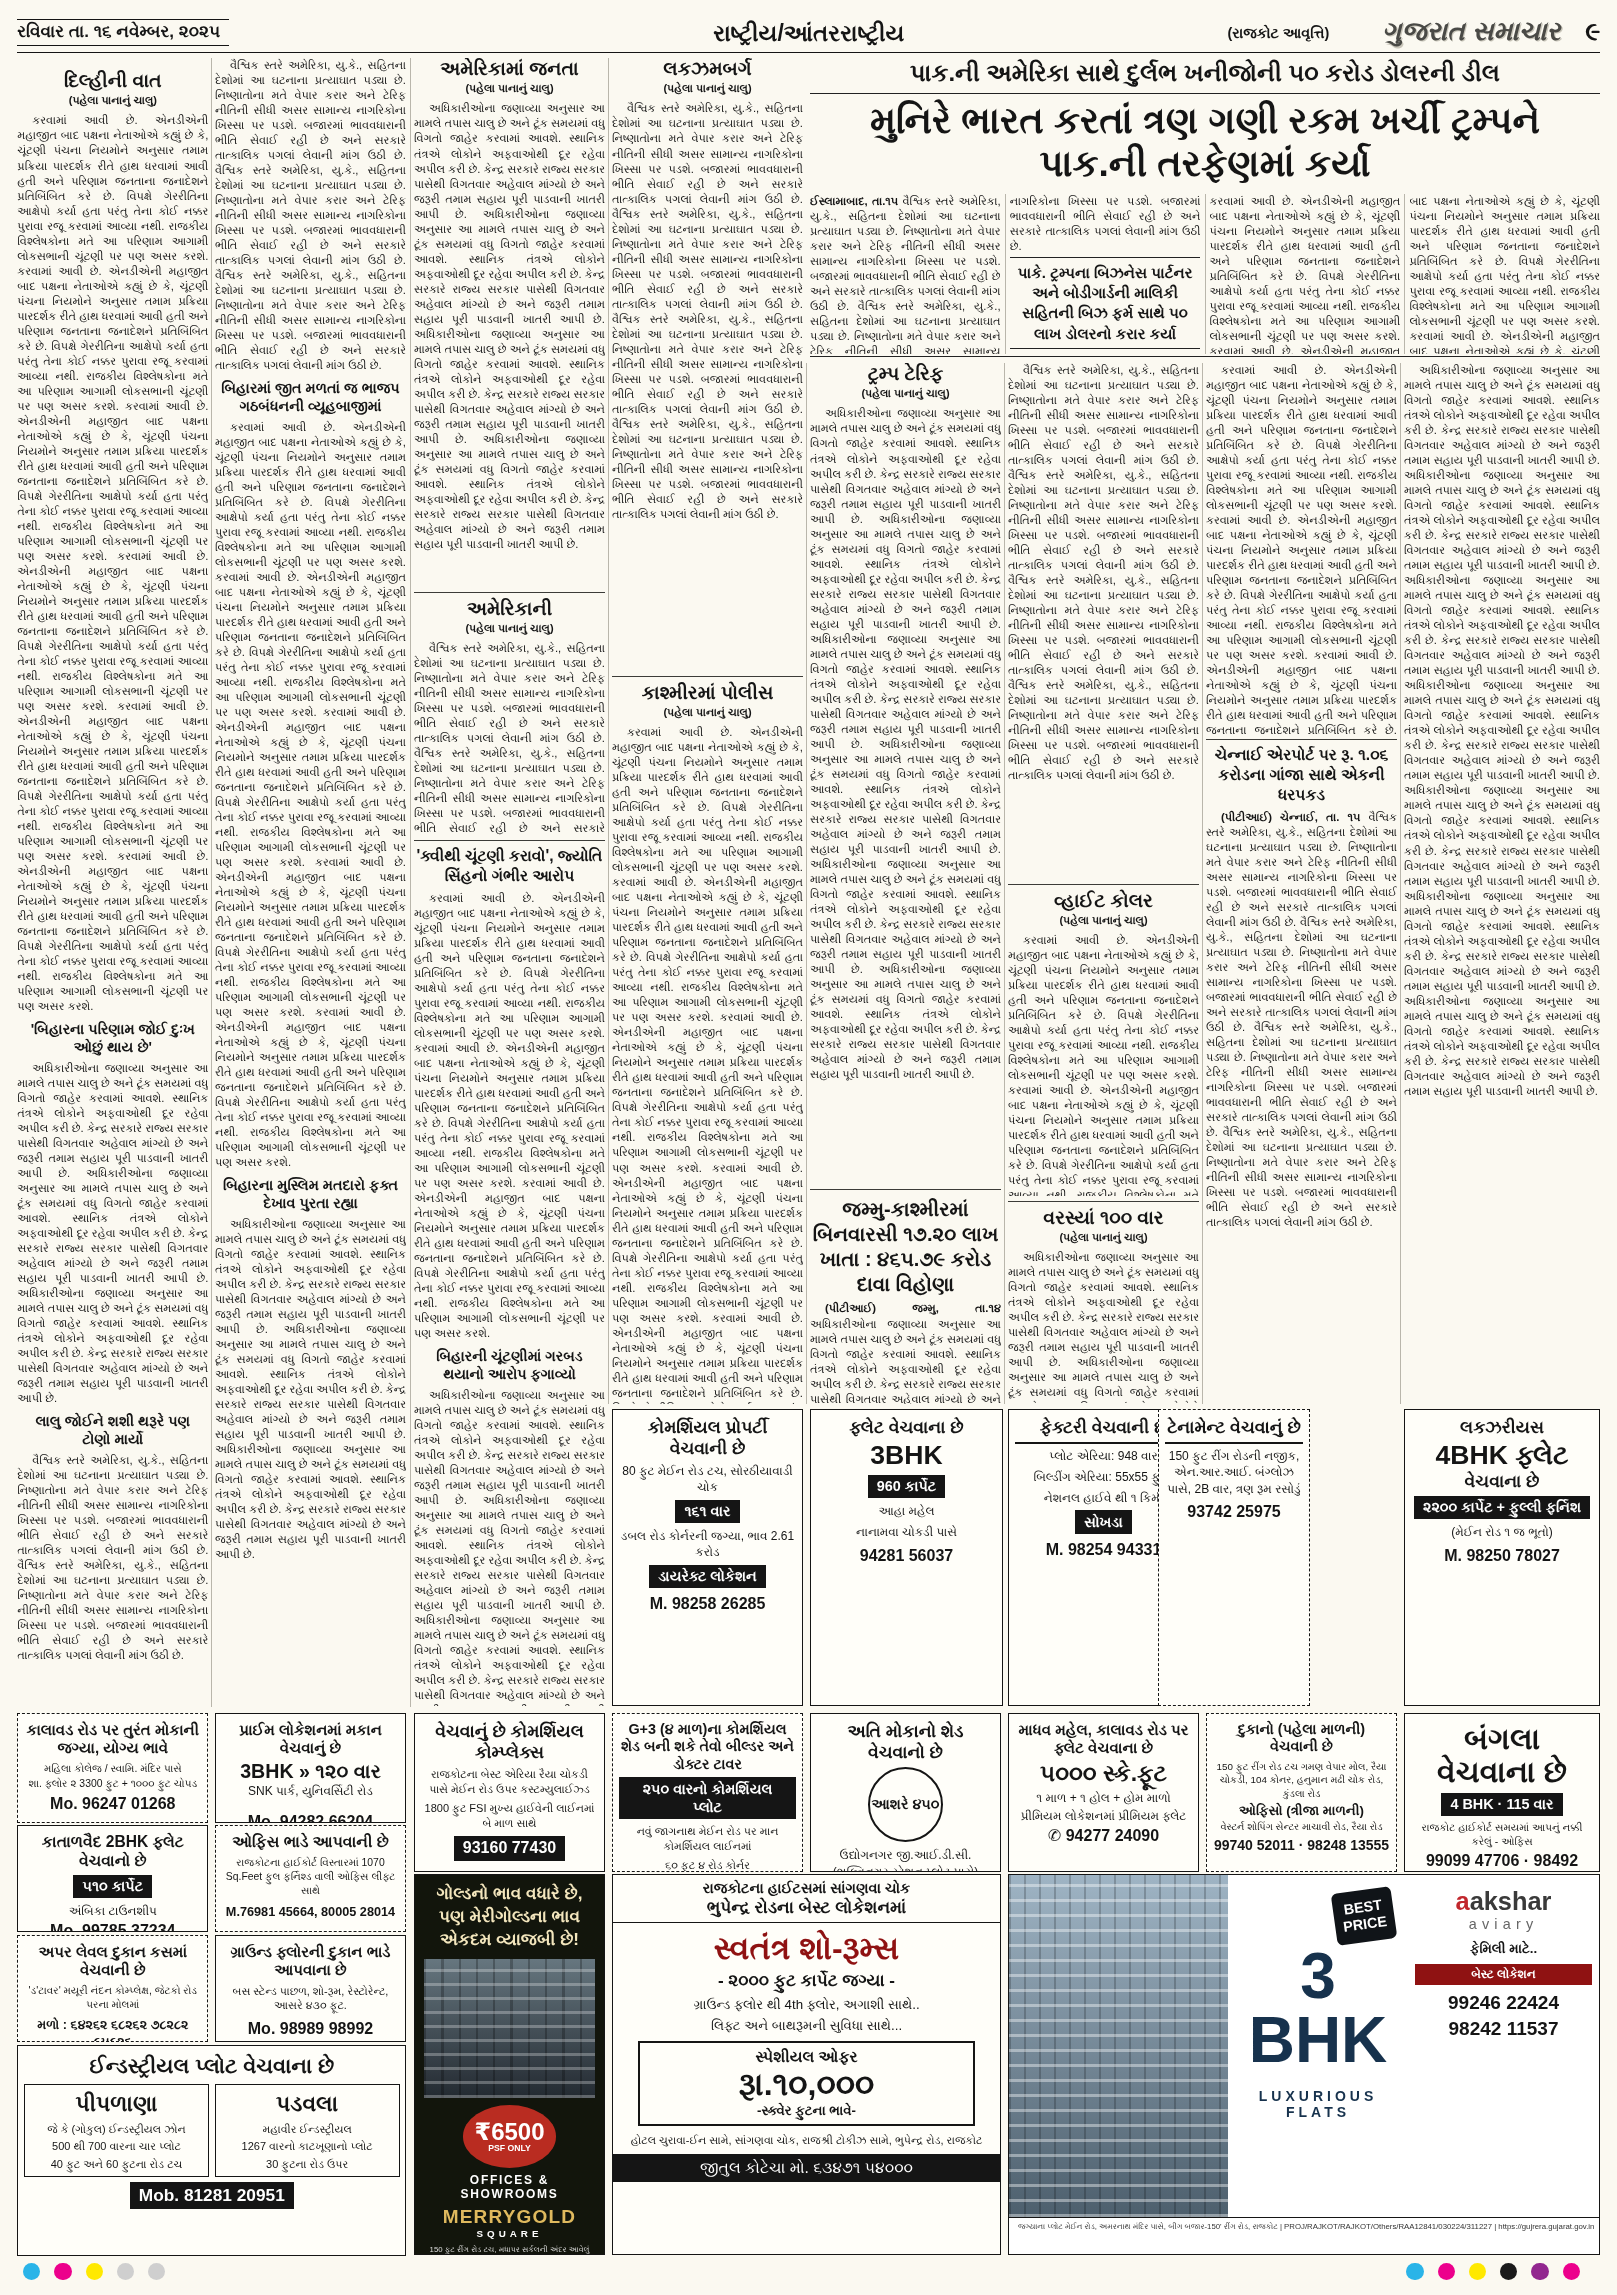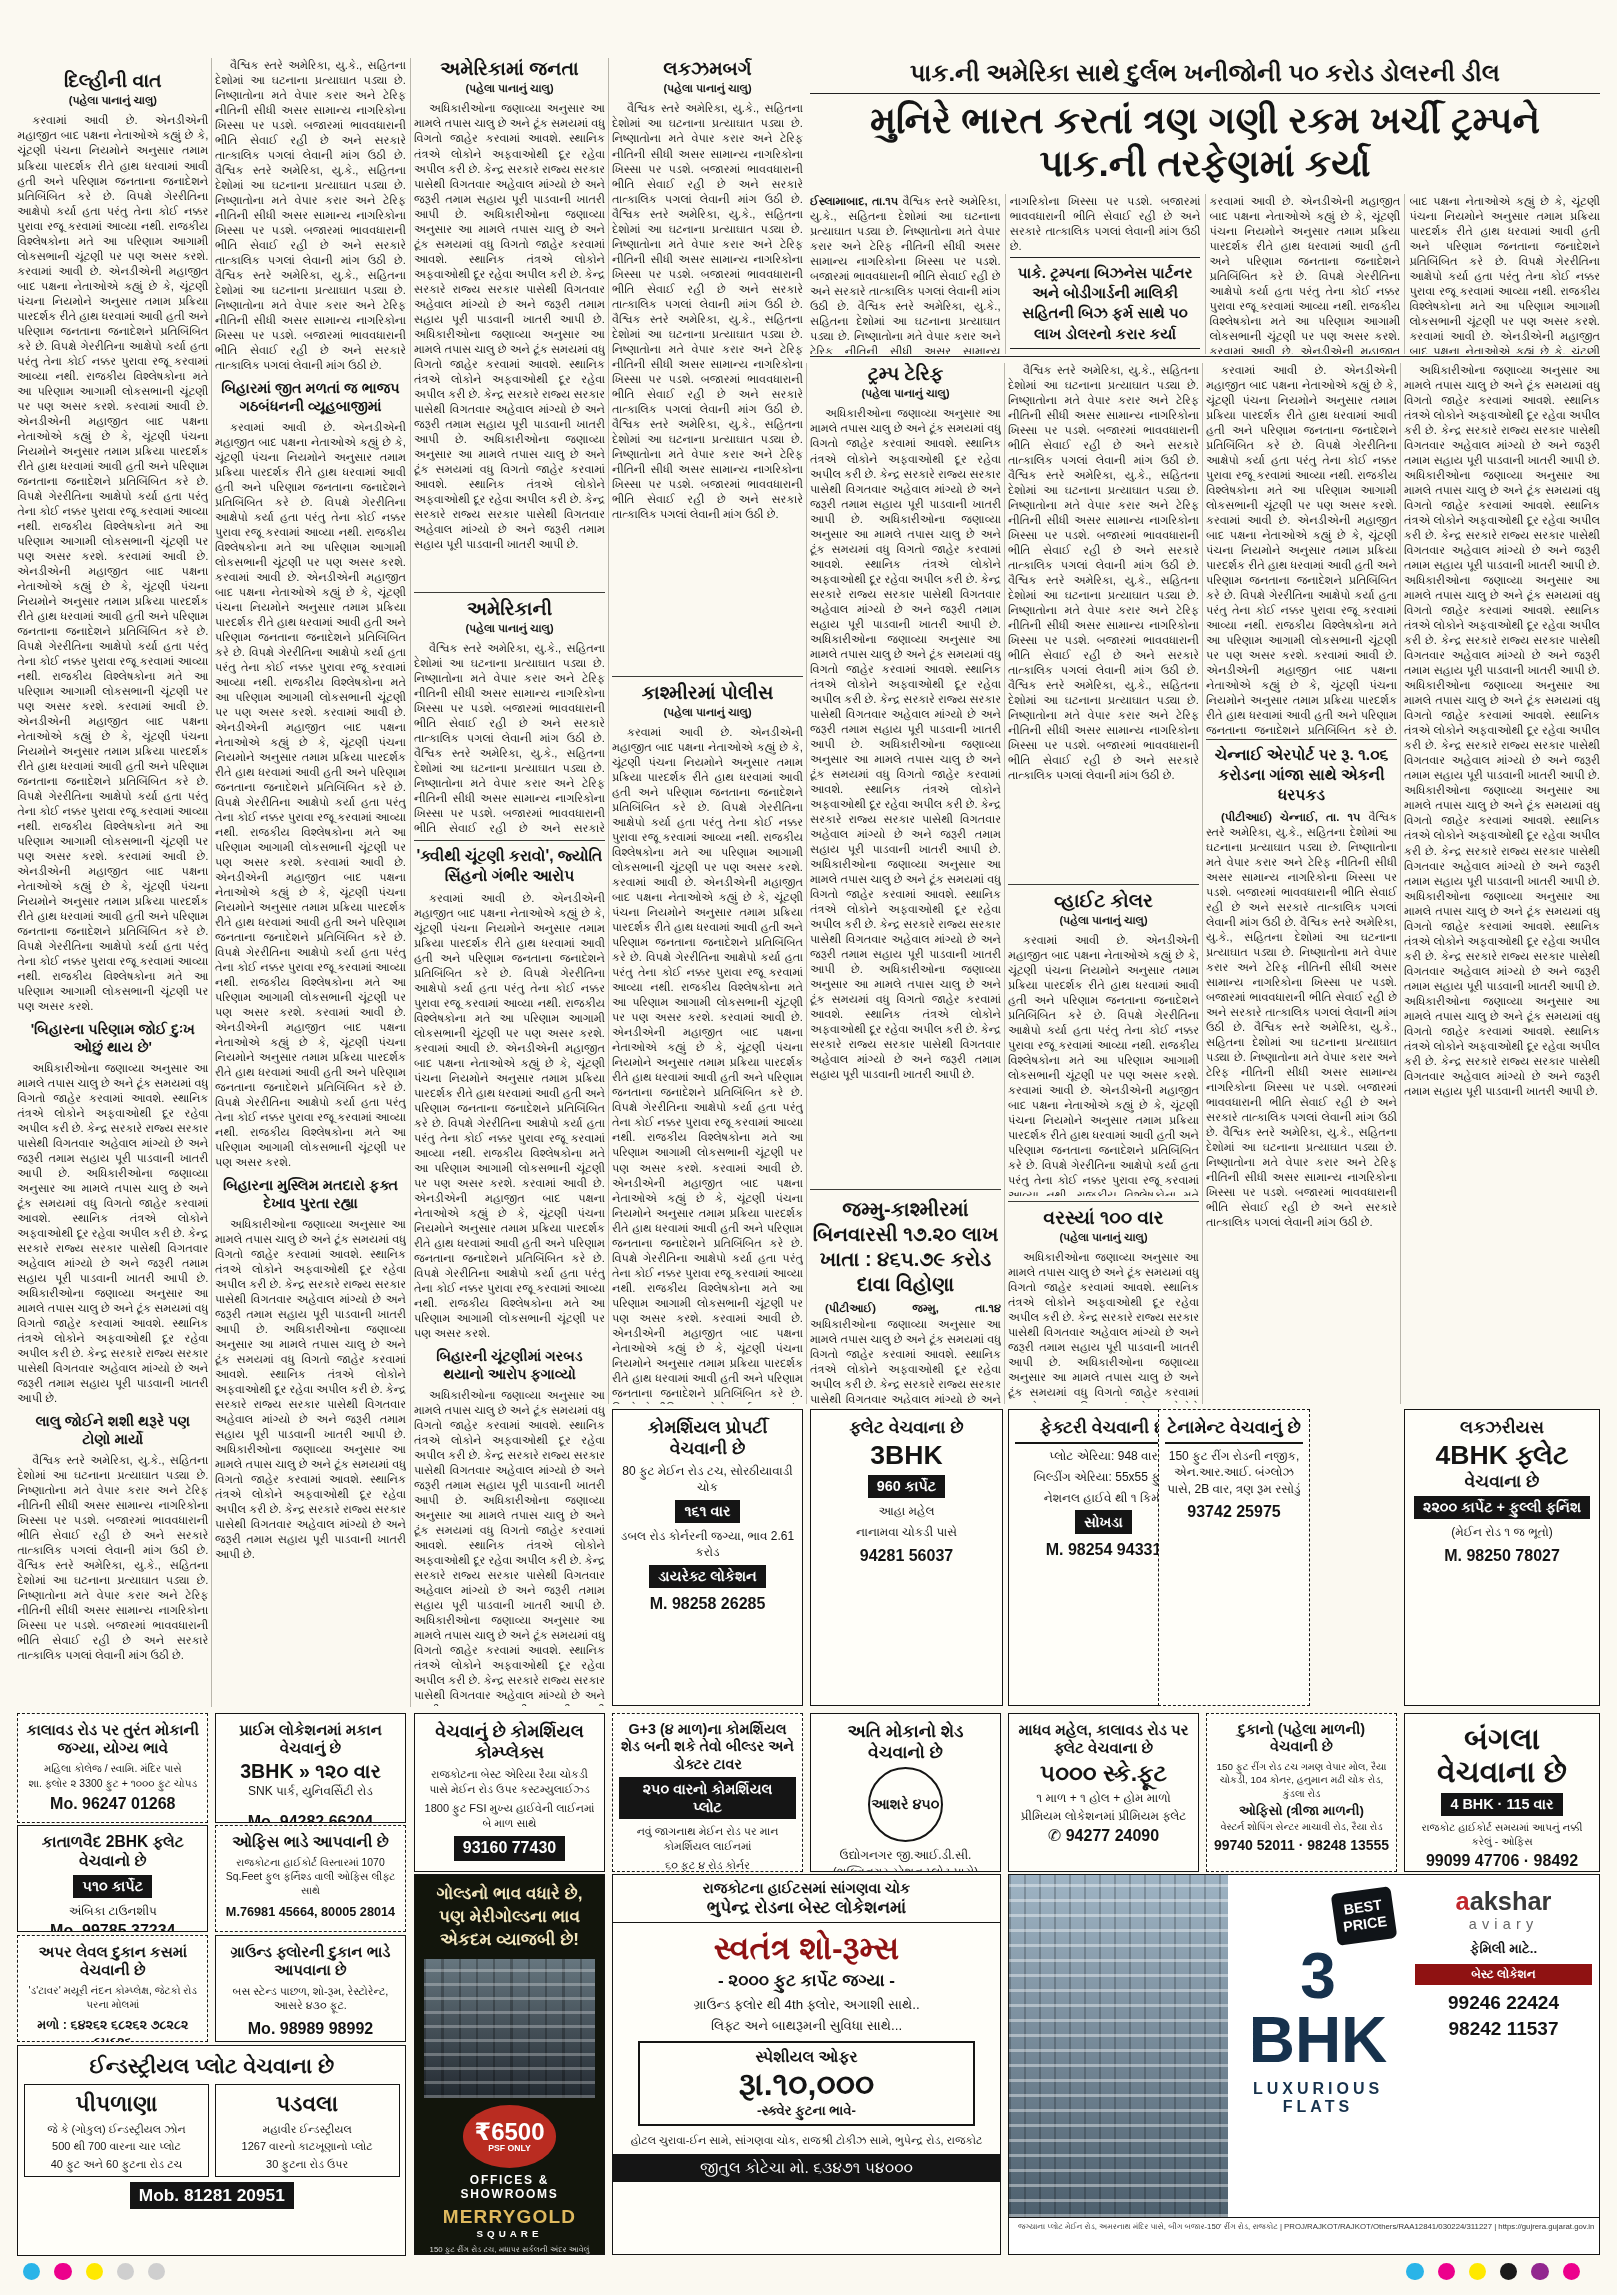--- a/index.html
+++ b/index.html
@@ -66,39 +66,46 @@
 #show .offer .ov{font-weight:bold;font-size:32px}
 #show .offer .on{font-weight:bold;font-size:13.3px}
 #show .s-addr{font-size:11px;margin-top:2.3px;line-height:1.4;padding:0 5.8px}
 #show .s-ct{background:#151515;color:#fff;font-weight:normal;font-size:15.6px;padding:5.2px;margin-top:5.8px}
 
 #akshar{border:1.7px solid #151515;background:#fff;overflow:hidden;position:absolute}
 #akshar .row{display:flex;height:342px}
 #akshar .bldg{width:219px;background-image:repeating-linear-gradient(0deg,rgba(255,255,255,.4) 0 3.5px,rgba(0,0,0,0) 3.5px 15px),repeating-linear-gradient(90deg,rgba(0,0,0,.2) 0 2.3px,rgba(0,0,0,0) 2.3px 15px),linear-gradient(180deg,#9fb4c4,#4d5f6d)}
 #akshar .mid{flex:1;text-align:center;padding-top:69px;position:relative}
 #akshar .a3{font-weight:bold;font-size:64px;color:#17324d;line-height:1}
-#akshar .alux{font-weight:bold;font-size:16px;letter-spacing:4px;color:#17324d;margin-top:8px}
+#akshar .alux{font-weight:bold;font-size:14px;letter-spacing:4px;color:#17324d;margin-top:16px}
 #akshar .badge{position:absolute;right:14px;top:15px;background:#101418;color:#fff;font-weight:bold;font-size:14.4px;line-height:1.15;padding:9.2px 8px;border-radius:5.8px;transform:rotate(-8deg);text-align:center}
 #akshar .right{width:191px;text-align:center;padding-top:11.6px}
 #akshar .ab{font-weight:bold;font-size:25.4px;color:#3a3a3a}
 #akshar .ab i{color:#c1272d;font-style:normal}
 #akshar .ab2{font-size:14.4px;letter-spacing:5.2px;color:#666}
 #akshar .an{font-weight:bold;font-size:13.3px;margin-top:9.2px}
 #akshar .ribbon{background:#8f1212;color:#fff;font-weight:bold;font-size:12px;padding:3.5px;margin:7px 7px}
 #akshar .aph{font-weight:bold;font-size:19px;margin-top:4.6px}
 #akshar .fine{border-top:1.2px solid #151515;font-size:7.8px;padding:3.5px 4.6px;text-align:right;color:#333}
 
 .dots{position:absolute}
 .dot{display:inline-block;width:17.3px;height:17.3px;border-radius:50%;margin-right:14px;vertical-align:middle}
 </style>
 </head>
 <body>
 
 <div id="paper">
 
+  <div id="hdr">
+    <div class="d">રવિવાર તા. ૧૬ નવેમ્બર, ૨૦૨૫</div>
+    <div class="s">રાષ્ટ્રીય/આંતરરાષ્ટ્રીય</div>
+    <div class="e">(રાજકોટ આવૃત્તિ)</div>
+    <div class="m">ગુજરાત સમાચાર</div>
+    <div class="p">૯</div>
+  </div>
 
   <div id="lead" class="abs" style="left:810px;top:58px;width:790px;height:296px">
     <div class="kicker">પાક.ની અમેરિકા સાથે દુર્લભ ખનીજોની ૫૦ કરોડ ડોલરની ડીલ</div>
     <div class="headline">મુનિરે ભારત કરતાં ત્રણ ગણી રકમ ખર્ચી ટ્રમ્પને પાક.ની તરફેણમાં કર્યા</div>
     <div class="lbody">
       <p class="body" style="margin:0 0 3.5px"><span class="dateline">ઈસ્લામાબાદ, તા.૧૫</span> <span>વૈશ્વિક સ્તરે અમેરિકા, યુ.કે., સહિતના દેશોમાં આ ઘટનાના પ્રત્યાઘાત પડ્યા છે. નિષ્ણાતોના મતે વેપાર કરાર અને ટેરિફ નીતિની સીધી અસર સામાન્ય નાગરિકોના ખિસ્સા પર પડશે. બજારમાં ભાવવધારાની ભીતિ સેવાઈ રહી છે અને સરકારે તાત્કાલિક પગલાં લેવાની માંગ ઉઠી છે. વૈશ્વિક સ્તરે અમેરિકા, યુ.કે., સહિતના દેશોમાં આ ઘટનાના પ્રત્યાઘાત પડ્યા છે. નિષ્ણાતોના મતે વેપાર કરાર અને ટેરિફ નીતિની સીધી અસર સામાન્ય નાગરિકોના ખિસ્સા પર પડશે. બજારમાં ભાવવધારાની ભીતિ સેવાઈ રહી છે અને સરકારે તાત્કાલિક પગલાં લેવાની માંગ ઉઠી છે.</span></p>
       <div class="lead-high">પાકે. ટ્રમ્પના બિઝનેસ પાર્ટનર અને બોડીગાર્ડની માલિકી સહિતની બિઝ ફર્મ સાથે ૫૦ લાખ ડોલરનો કરાર કર્યા</div>
       <p class="body" style="margin:0">કરવામાં આવી છે. એનડીએની મહાજીત બાદ પક્ષના નેતાઓએ કહ્યું છે કે, ચૂંટણી પંચના નિયમોને અનુસાર તમામ પ્રક્રિયા પારદર્શક રીતે હાથ ધરવામાં આવી હતી અને પરિણામ જનતાના જનાદેશને પ્રતિબિંબિત કરે છે. વિપક્ષે ગેરરીતિના આક્ષેપો કર્યા હતા પરંતુ તેના કોઈ નક્કર પુરાવા રજૂ કરવામાં આવ્યા નથી. રાજકીય વિશ્લેષકોના મતે આ પરિણામ આગામી લોકસભાની ચૂંટણી પર પણ અસર કરશે. કરવામાં આવી છે. એનડીએની મહાજીત બાદ પક્ષના નેતાઓએ કહ્યું છે કે, ચૂંટણી પંચના નિયમોને અનુસાર તમામ પ્રક્રિયા પારદર્શક રીતે હાથ ધરવામાં આવી હતી અને પરિણામ જનતાના જનાદેશને પ્રતિબિંબિત કરે છે. વિપક્ષે ગેરરીતિના આક્ષેપો કર્યા હતા પરંતુ તેના કોઈ નક્કર પુરાવા રજૂ કરવામાં આવ્યા નથી. રાજકીય વિશ્લેષકોના મતે આ પરિણામ આગામી લોકસભાની ચૂંટણી પર પણ અસર કરશે. કરવામાં આવી છે. એનડીએની મહાજીત બાદ પક્ષના નેતાઓએ કહ્યું છે કે, ચૂંટણી પંચના નિયમોને અનુસાર તમામ પ્રક્રિયા પારદર્શક રીતે હાથ ધરવામાં આવી હતી અને પરિણામ જનતાના જનાદેશને પ્રતિબિંબિત કરે છે. વિપક્ષે ગેરરીતિના આક્ષેપો કર્યા હતા પરંતુ તેના કોઈ નક્કર પુરાવા રજૂ કરવામાં આવ્યા નથી. રાજકીય વિશ્લેષકોના મતે આ પરિણામ આગામી લોકસભાની ચૂંટણી પર પણ અસર કરશે.</p>
     </div>
   </div>

